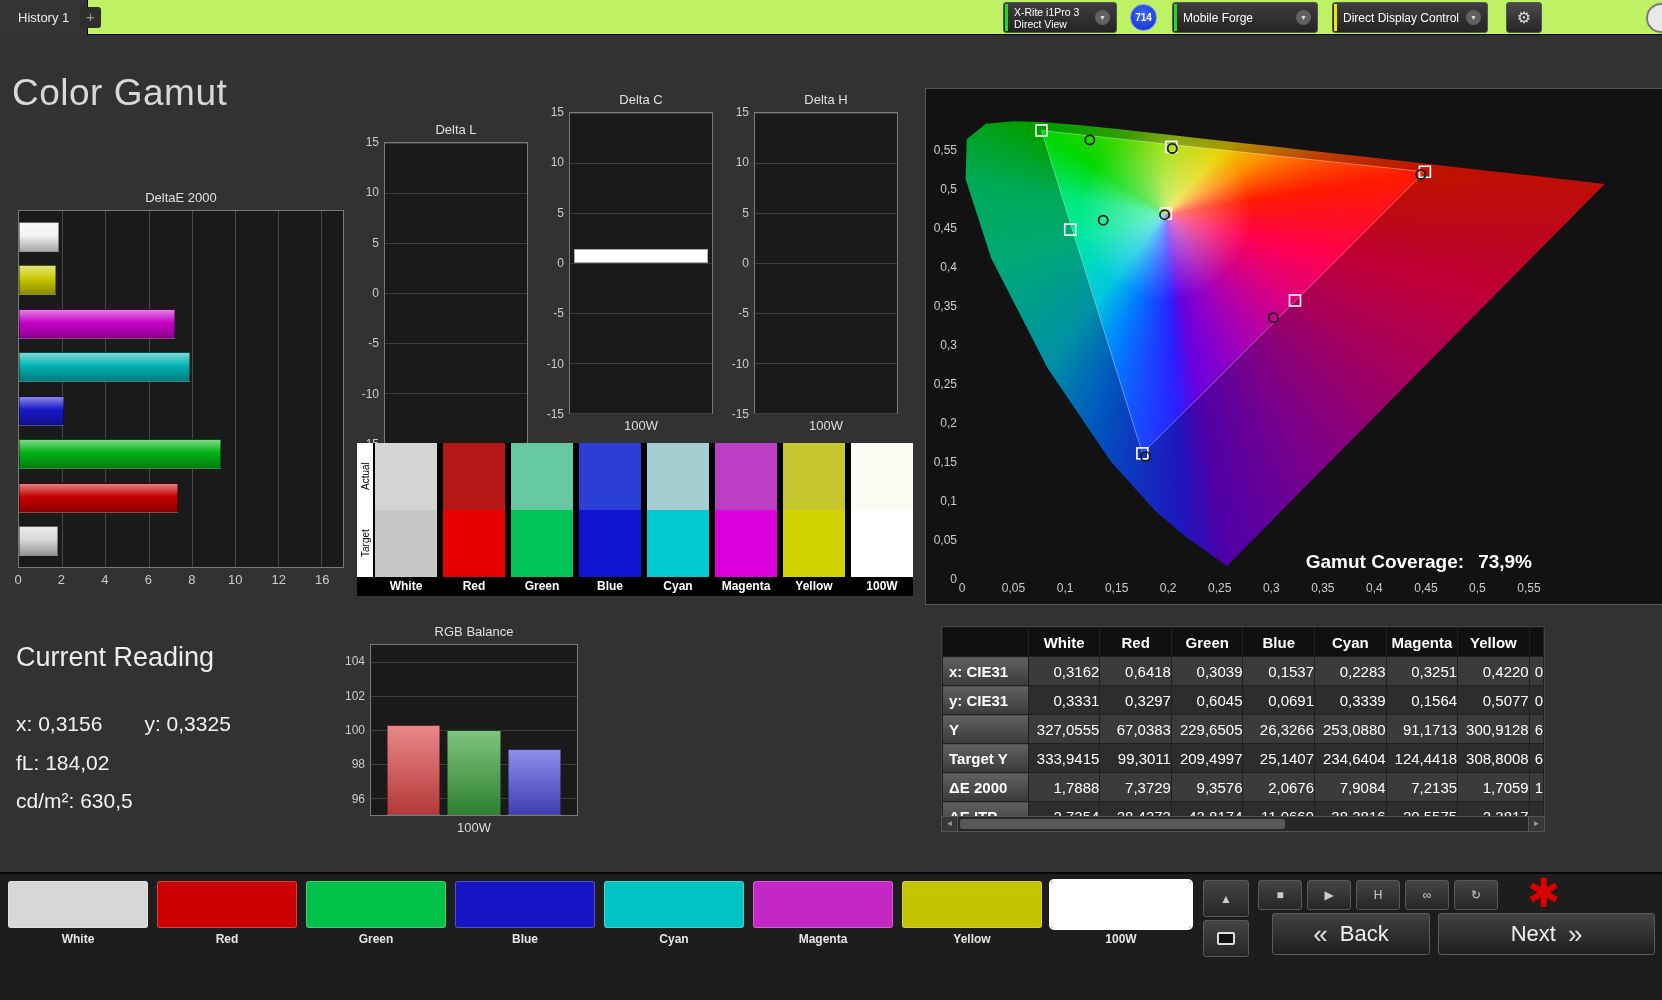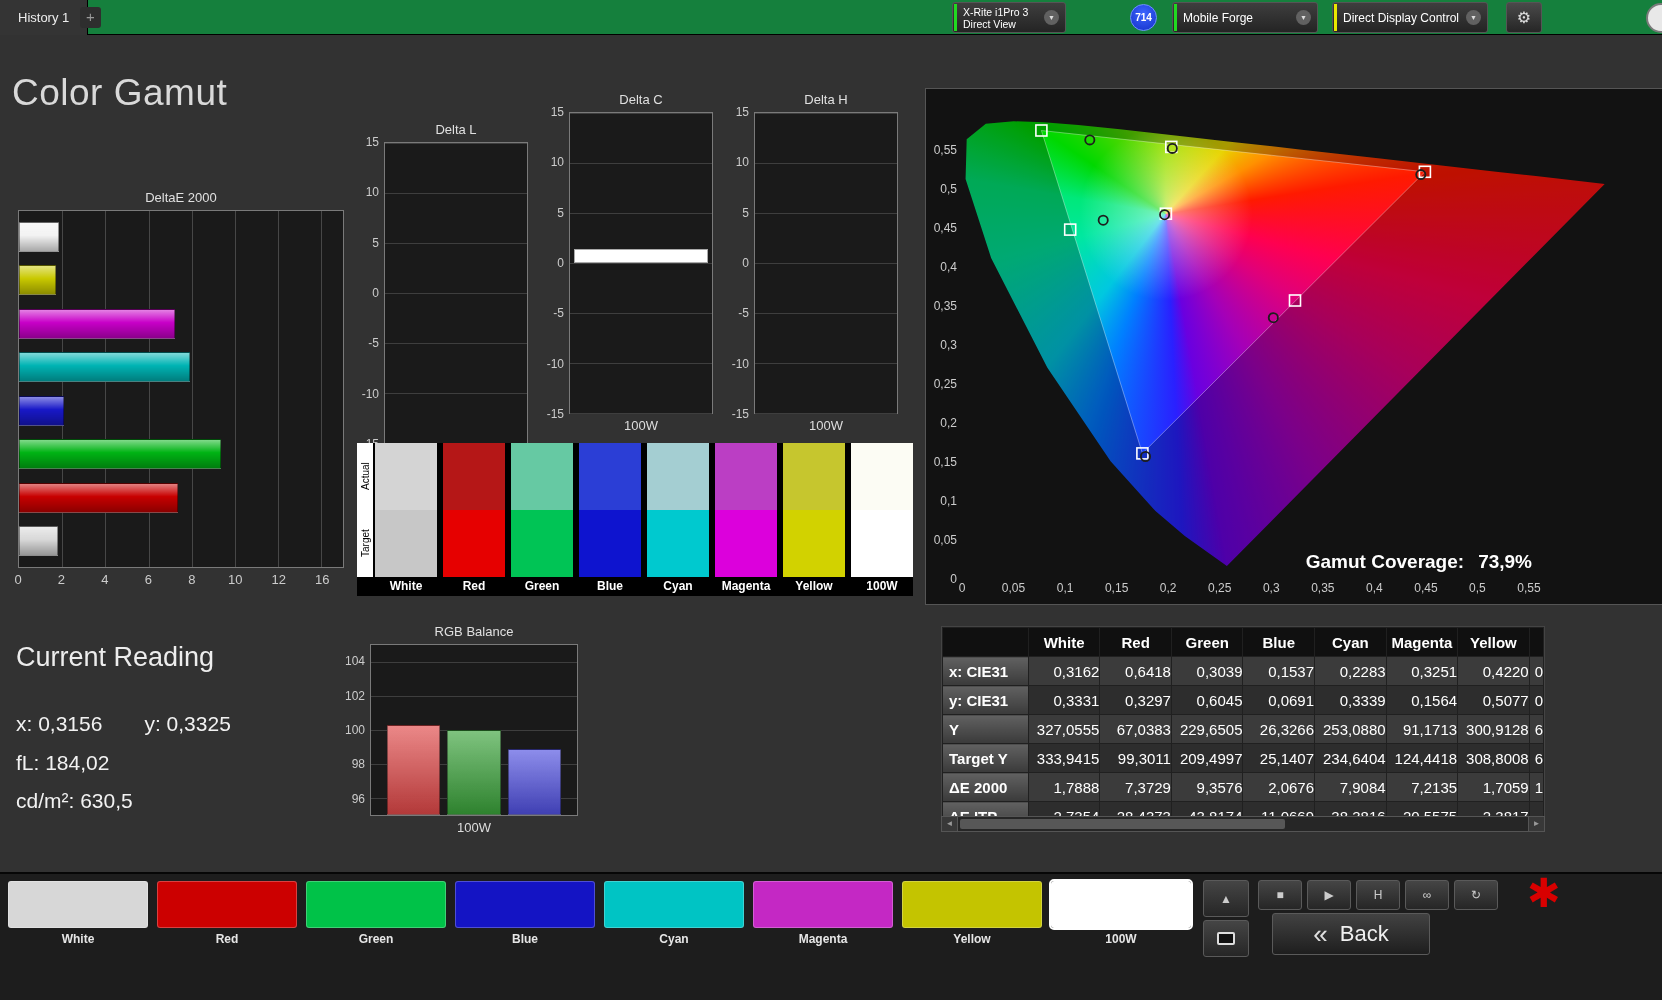--- a/index.html
+++ b/index.html
@@ -1,28 +1,28 @@
 <!DOCTYPE html>
 <html><head>
 <meta charset="utf-8">
 <style>
   *{margin:0;padding:0;box-sizing:border-box;}
   html,body{background:#1a1a1a;}
   .app{position:relative;width:1662px;height:1000px;background:#323232;overflow:hidden;
        font-family:"Liberation Sans",sans-serif;color:#ddd;}
 
   
-  .topbar{position:absolute;left:0;top:0;width:100%;height:35px;background:#15803d;border-bottom:1px solid #000;}
+  .topbar{position:absolute;left:0;top:0;width:100%;height:35px;background:#bef264;border-bottom:1px solid #000;}
   .tab{position:absolute;left:0;top:0;height:35px;padding:0 18px;background:#343434;color:#eee;font-size:13px;line-height:35px;border-right:1px solid #000;}
   .tab-add{position:absolute;left:80px;top:7px;width:21px;height:21px;background:#2e2e2e;border-radius:3px;color:#999;font-size:15px;line-height:20px;text-align:center;}
   .dd{position:absolute;top:2px;height:31px;background:linear-gradient(#3e3e3e,#242424);border:1px solid #555;border-radius:3px;display:flex;align-items:center;}
   .dd .accent{position:absolute;left:1px;top:1px;bottom:1px;width:3px;}
   .dd .dd-text{flex:1;padding-left:10px;color:#fff;}
   .dd .chev{width:15px;height:15px;border-radius:50%;background:#616161;color:#ddd;font-size:7px;line-height:15px;text-align:center;margin-right:6px;flex:none;}
-  .dd-meter{left:952px;width:114px;align-items:center;}
+  .dd-meter{left:1003px;width:114px;align-items:center;}
   .dd-meter .dd-text div{font-size:10.5px;line-height:12px;}
   .badge{position:absolute;left:1130px;top:4px;width:27px;height:27px;border-radius:50%;
          background:radial-gradient(circle at 50% 35%,#3c66ff,#1330c8);border:1px solid #6f8fff;
          color:#fff;font-size:10px;font-weight:bold;line-height:25px;text-align:center;}
   .dd-source{left:1172px;width:146px;}
   .dd-source .dd-text,.dd-display .dd-text{font-size:12px;}
   .dd-display{left:1332px;width:156px;}
   .btn-gear{position:absolute;left:1506px;top:2px;width:36px;height:31px;background:linear-gradient(#4a4a4a,#262626);
             border:1px solid #555;border-radius:3px;color:#ddd;font-size:16px;text-align:center;line-height:29px;}
   .btn-corner{position:absolute;left:1646px;top:3px;width:30px;height:30px;border-radius:50%;background:#e8e8e8;border:2px solid #7a7a7a;}
@@ -619,14 +619,18 @@
           <span>↻</span>
         </div>
     </div>
 
     <div class="asterisk">✱</div>
 
     <div class="nav-btn" id="back-btn">
       <span class="nav-chev">«</span>
       <span>Back</span>
     </div>
+    <div class="nav-btn" id="next-btn">
+      <span>Next</span>
+      <span class="nav-chev">»</span>
+    </div>
   </footer>
 </div>
 
 </body></html>

